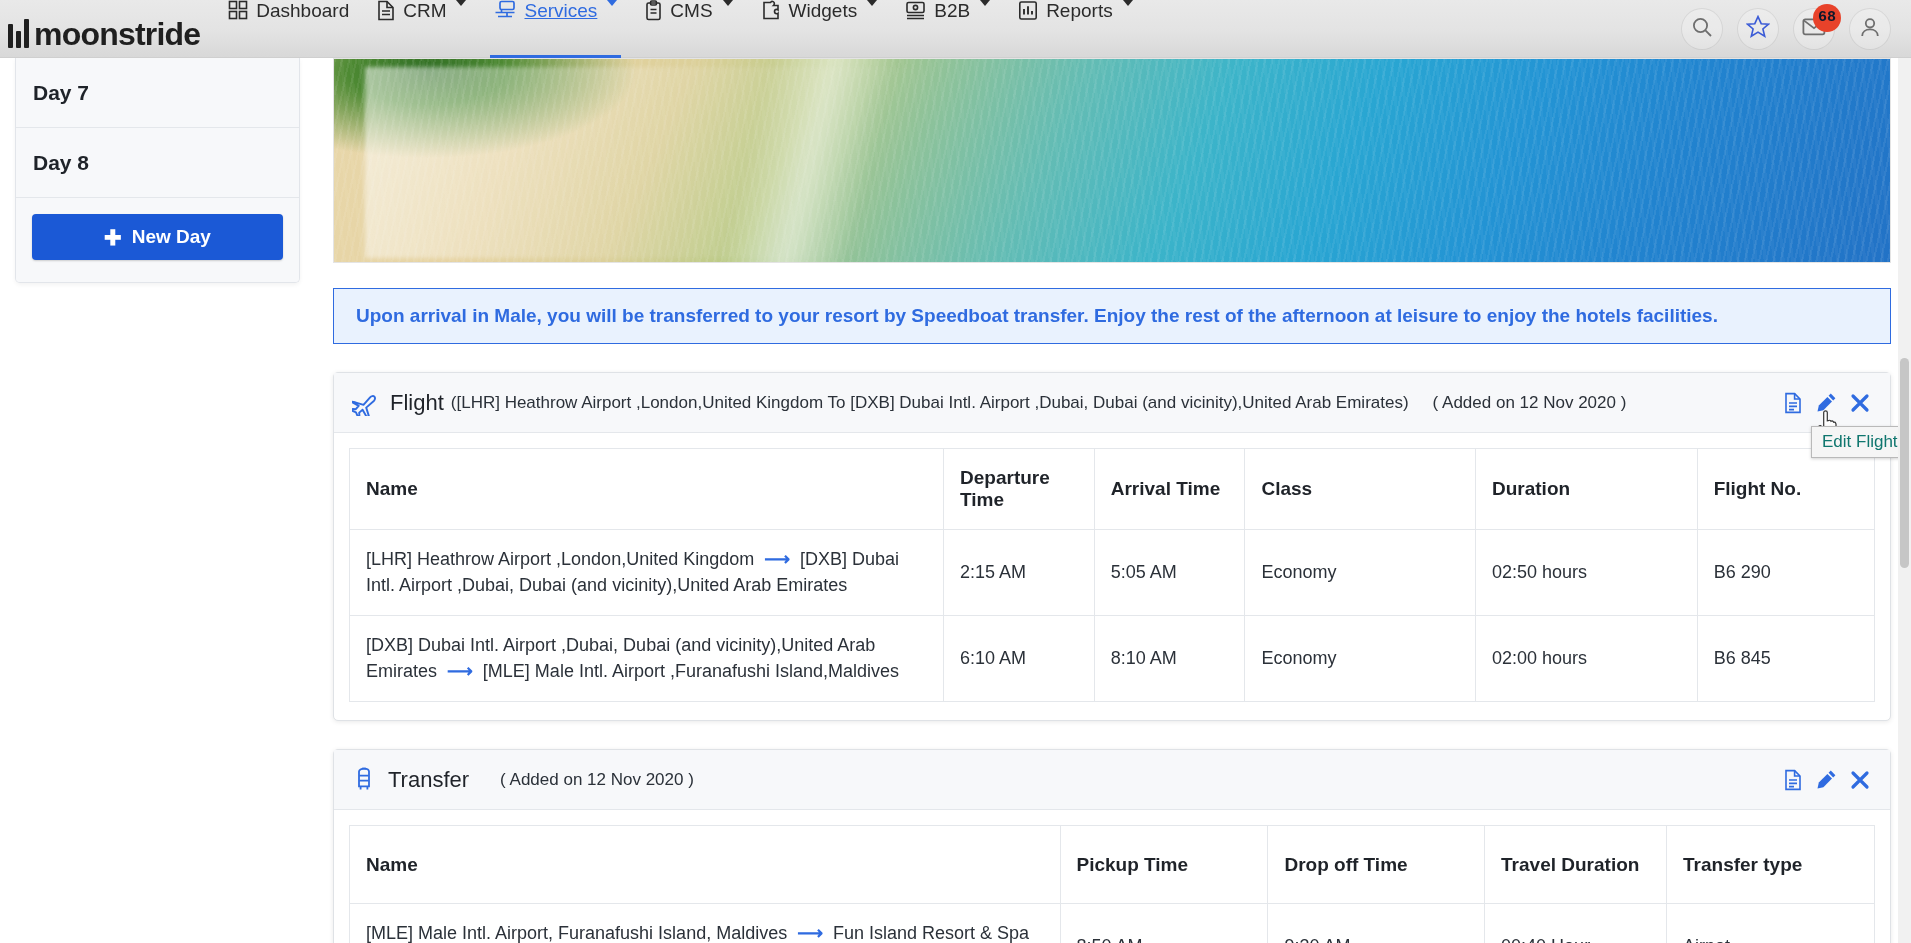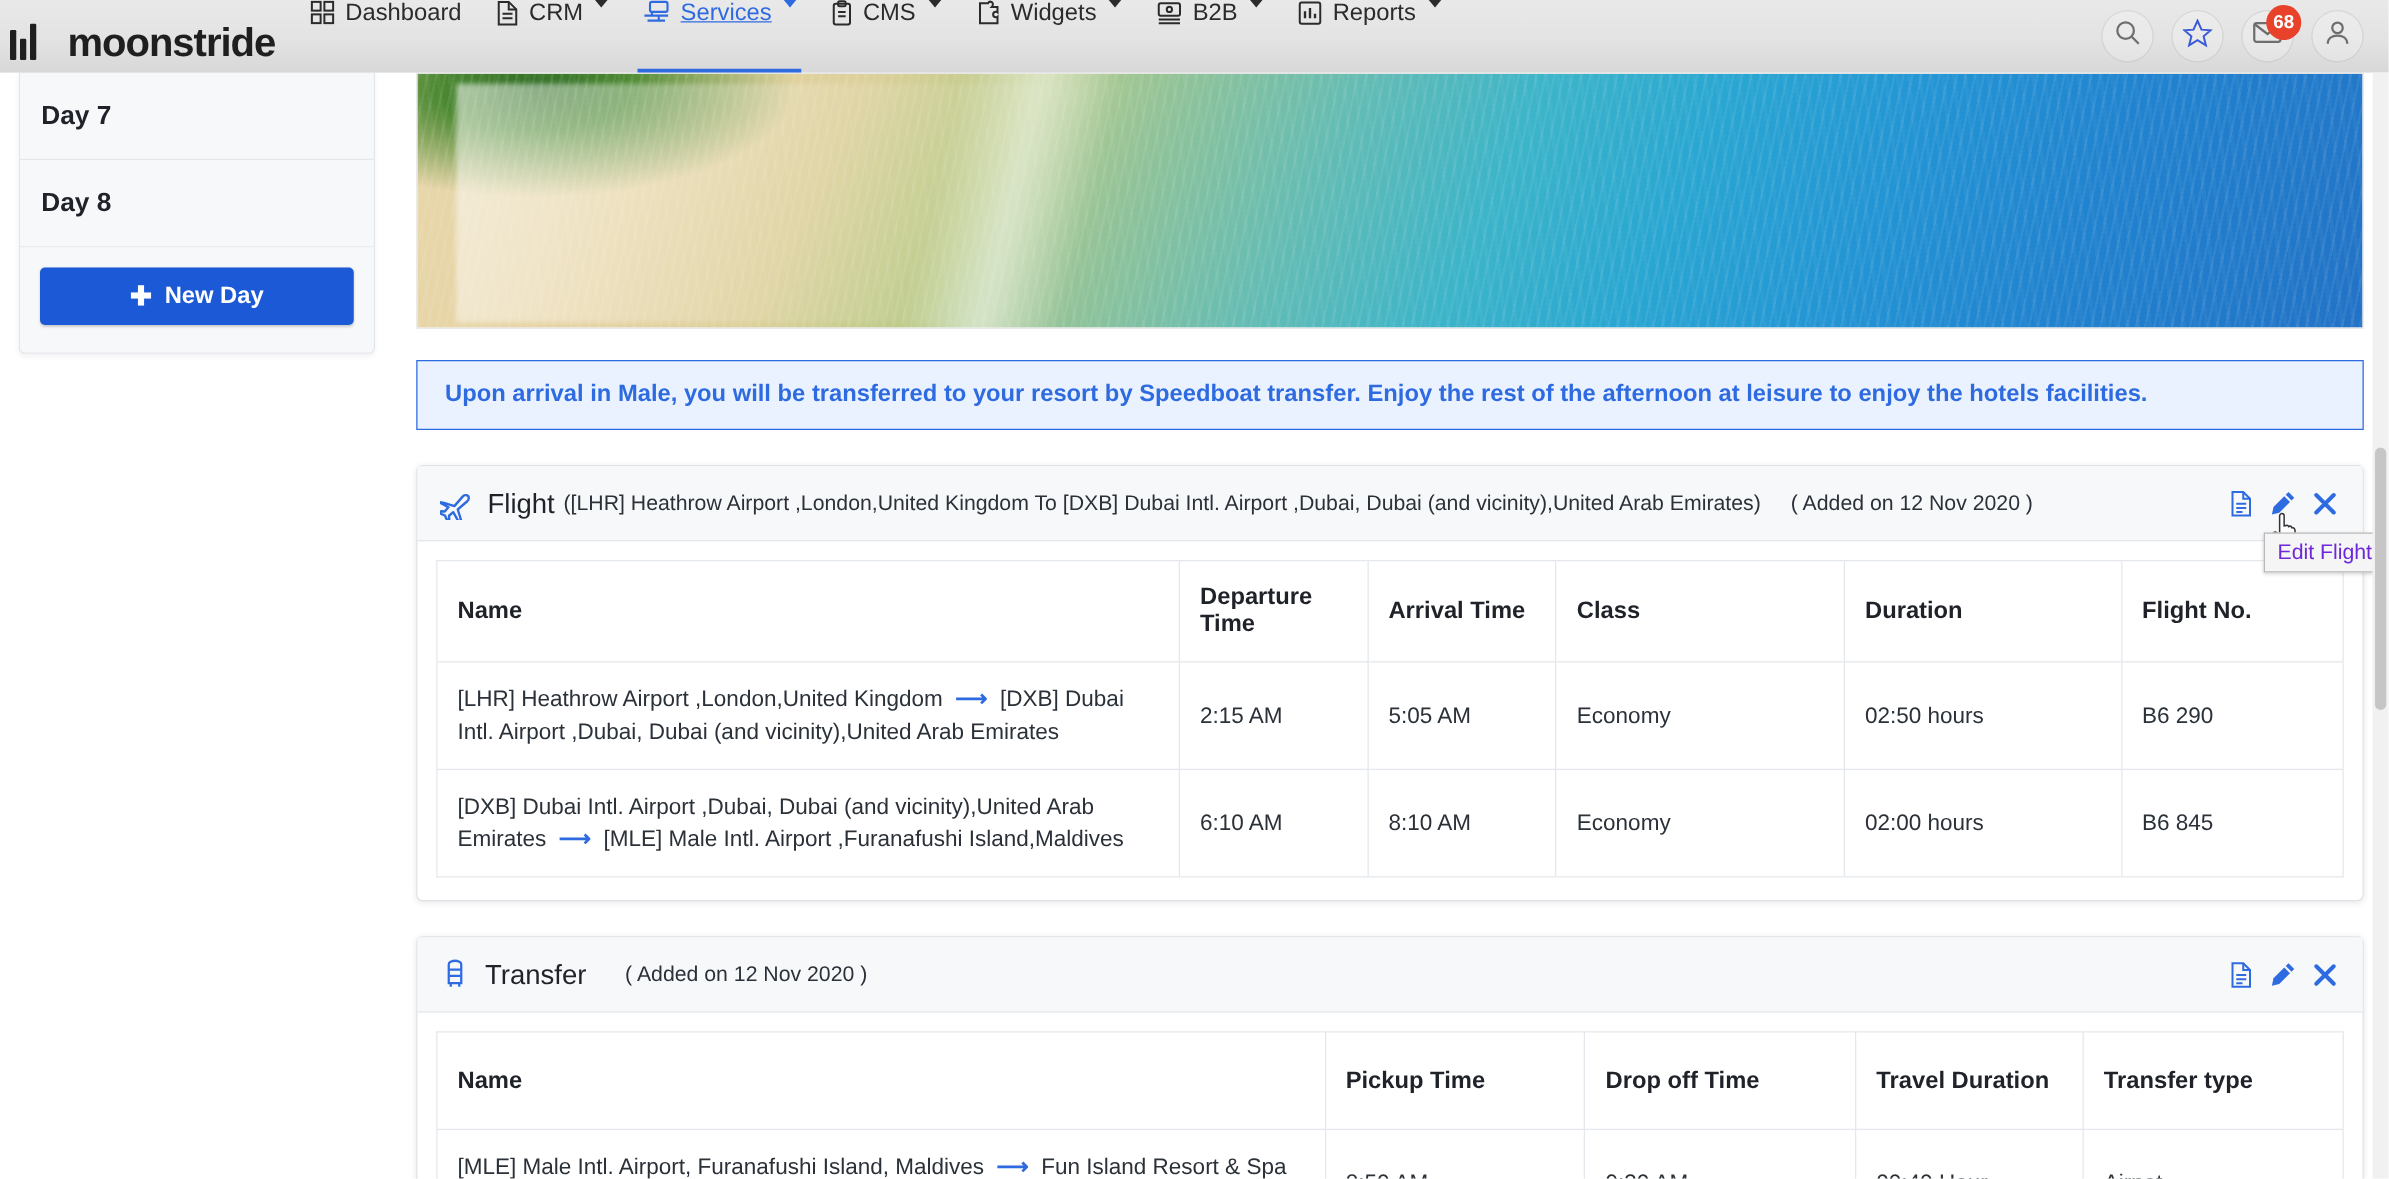--- a/index.html
+++ b/index.html
@@ -18,21 +18,21 @@
     position: absolute; top: 0; left: 0;
     width: 1911px; height: 58px;
     background: linear-gradient(to bottom, #e9e9e9 0%, #e3e3e3 55%, #d8d8d8 100%);
     border-bottom: 1px solid #cfcfcf;
     display: flex; align-items: center;
     z-index: 50;
   }
   .brand {
     display: flex; align-items: flex-end;
     margin-left: 8px; margin-right: 14px;
-    height: 58px; padding-bottom: 8px; gap: 20px;
+    height: 58px; padding-bottom: 8px;
   }
   .brand-bars { display: flex; align-items: flex-end; gap: 3px; height: 30px; margin-right: 5px; margin-bottom: 2px; }
   .brand-bars i { display: block; width: 5px; background: #1f1f1f; border-radius: 1px; }
   .bb1 { height: 24px; } .bb2 { height: 17px; } .bb3 { height: 29px; }
   .brand-text {
     font-size: 32px; font-weight: bold; letter-spacing: -0.8px;
     color: #1f1f1f; line-height: 1;
   }
   .nav-items { display: flex; align-items: center; height: 58px; }
   .nav-item {
@@ -59,24 +59,25 @@
   .nav-circle {
     width: 42px; height: 42px; border-radius: 50%;
     border: 1px solid rgba(0,0,0,0.09);
     background: rgba(255,255,255,0.22);
     display: flex; align-items: center; justify-content: center;
     position: relative; cursor: pointer;
   }
   .badge {
     position: absolute; top: -5px; right: -7px;
     min-width: 28px; height: 28px; border-radius: 14px;
-    background: #e8422a; color: #ffffff;
+    background: #e8422a; color: #0f172a;
     font-size: 15px; font-weight: bold;
     display: flex; align-items: center; justify-content: center;
     padding: 0 5px;
+    font-family: Liberation Mono, monospace;
   }
 
   
   .sidebar {
     position: absolute; top: 58px; left: 0;
     width: 307px; height: 885px;
     background: #ffffff;
   }
   .sidebar-card {
     width: 285px; background: #f7f8fa;
@@ -176,21 +177,21 @@
   .svc-added { font-size: 17px; color: #2b3139; margin-left: 24px; white-space: nowrap; }
   .svc-actions { margin-left: auto; display: flex; align-items: center; gap: 13px; position: relative; }
   .act-ic { cursor: pointer; display: flex; align-items: center; line-height: 0; }
 
   .cursor-hand {
     position: absolute; left: 34px; top: 17px; z-index: 30;
     pointer-events: none;
   }
   .tooltip {
     position: absolute; top: 34px; left: 28px;
-    background: #f5f5f5; color: #6d28d9;
+    background: #f5f5f5; color: #0f766e;
     border: 1px solid #b9b9b9;
     font-size: 17px; padding: 5px 10px;
     white-space: nowrap; z-index: 40;
     box-shadow: 0 1px 3px rgba(0,0,0,0.18);
   }
 
   .svc-body { padding: 15px 15px 18px 15px; }
   table.svc-table {
     width: 100%; border-collapse: collapse;
     border: 1px solid #e4e7eb;

